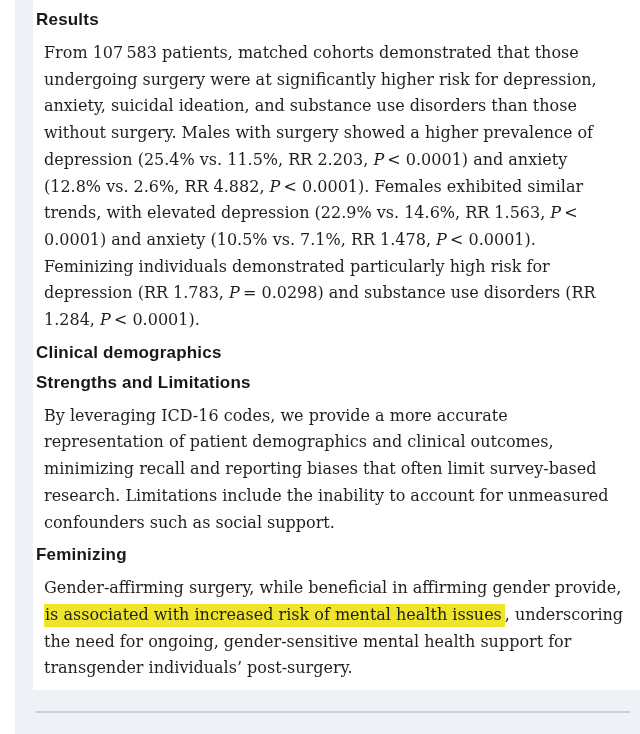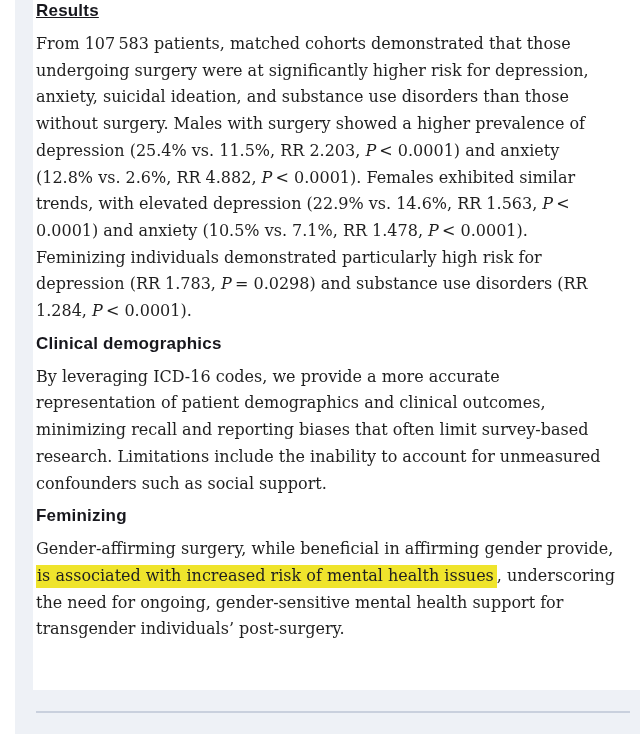--- a/index.html
+++ b/index.html
@@ -26,26 +26,26 @@
     background:#ffffff;box-sizing:border-box;padding:0 0 0 3px;
   }
   section{display:block;}
   h2.section-heading{
     font-family:"Liberation Sans",sans-serif;
     font-weight:700;font-size:17px;line-height:19px;
     color:var(--heading-color);
     letter-spacing:.2px;
     margin:9px 0 11px 0;
   }
-  section:first-child h2.section-heading{margin-top:1px;text-decoration:underline;}
+  section:first-child h2.section-heading{margin-top:10px;}
   p.section-paragraph{
     font-family:"DejaVu Serif",serif;
     font-size:16px;line-height:26.7px;
     color:var(--body-color);
-    margin:0;width:585px;
+    margin:8px;width:585px;
   }
   .seg-normal{font-style:normal;}
   .seg-italic{font-style:italic;}
   .seg-highlight{
     background:var(--highlight-color);
     padding:1px 3px 3px 1px;
   }
   .bottom-panel{
     position:absolute;left:15px;top:690px;right:0;bottom:0;
     background:var(--panel-background);
@@ -64,20 +64,21 @@
   <div class="content">
     <div>
         <section>
           <h2 class="section-heading">Results</h2>
           <p class="section-paragraph"><span class="seg-normal">From 107 583 patients, matched cohorts demonstrated that those undergoing surgery were at significantly higher risk for depression, anxiety, suicidal ideation, and substance use disorders than those without surgery. Males with surgery showed a higher prevalence of depression (25.4% vs. 11.5%, RR 2.203, </span><span class="seg-italic">P</span><span class="seg-normal"> &lt; 0.0001) and anxiety (12.8% vs. 2.6%, RR 4.882, </span><span class="seg-italic">P</span><span class="seg-normal"> &lt; 0.0001). Females exhibited similar trends, with elevated depression (22.9% vs. 14.6%, RR 1.563, </span><span class="seg-italic">P</span><span class="seg-normal"> &lt; 0.0001) and anxiety (10.5% vs. 7.1%, RR 1.478, </span><span class="seg-italic">P</span><span class="seg-normal"> &lt; 0.0001). Feminizing individuals demonstrated particularly high risk for depression (RR 1.783, </span><span class="seg-italic">P</span><span class="seg-normal"> = 0.0298) and substance use disorders (RR 1.284, </span><span class="seg-italic">P</span><span class="seg-normal"> &lt; 0.0001).</span></p>
         </section>
         <section>
           <h2 class="section-heading">Clinical demographics</h2>
         </section>
         <section>
+          <h2 class="section-heading">Strengths and Limitations</h2>
           <p class="section-paragraph"><span class="seg-normal">By leveraging ICD-16 codes, we provide a more accurate representation of patient demographics and clinical outcomes, minimizing recall and reporting biases that often limit survey-based research. Limitations include the inability to account for unmeasured confounders such as social support.</span></p>
         </section>
         <section>
           <h2 class="section-heading">Feminizing</h2>
           <p class="section-paragraph"><span class="seg-normal">Gender-affirming surgery, while beneficial in affirming gender provide, </span><span class="seg-highlight">is associated with increased risk of mental health issues</span><span class="seg-normal">, underscoring the need for ongoing, gender-sensitive mental health support for transgender individuals’ post-surgery.</span></p>
         </section>
       </div>
   </div>
 
   <div class="bottom-panel">

